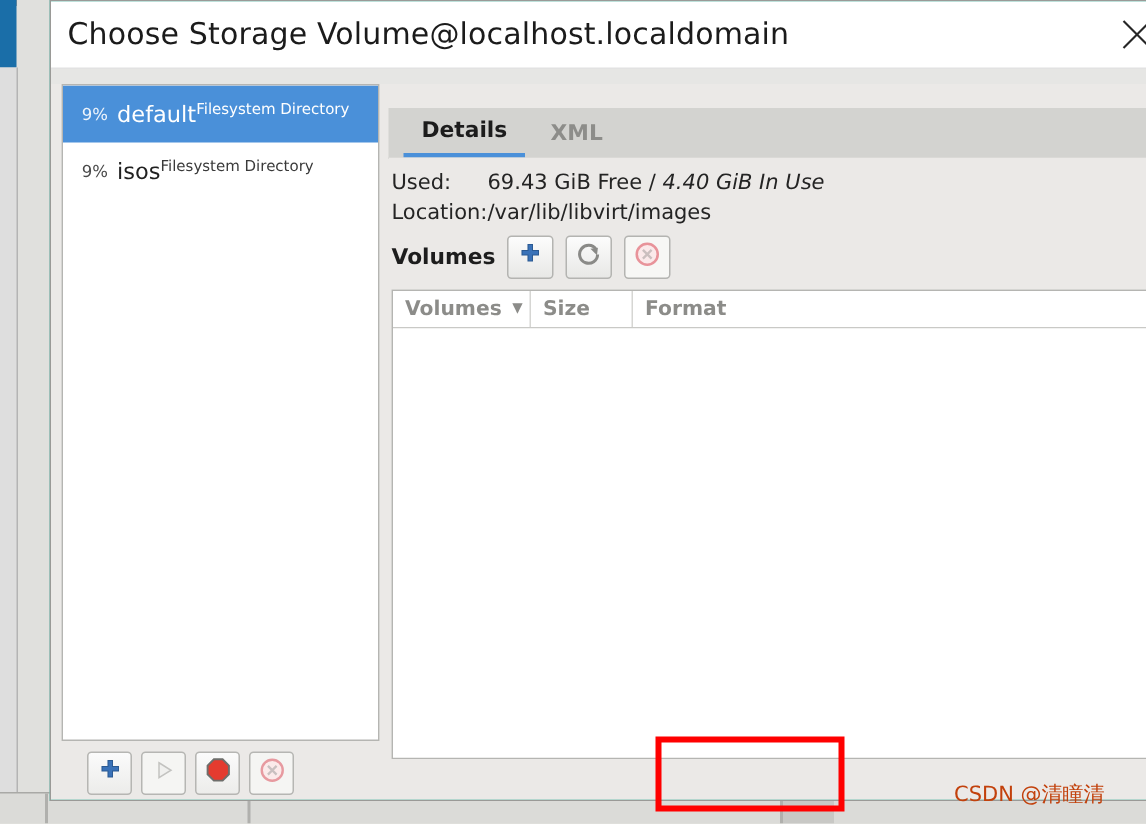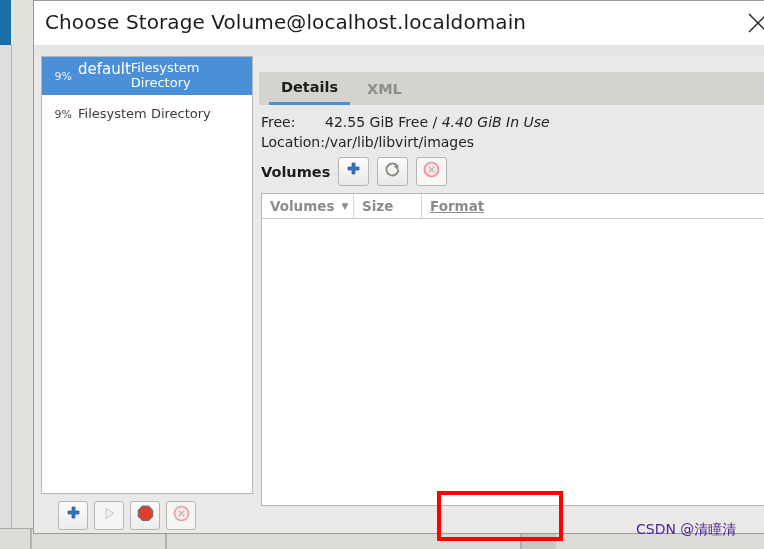--- a/index.html
+++ b/index.html
@@ -62,21 +62,21 @@
     padding:0 6px;box-sizing:border-box;cursor:pointer;
   }
   .pool-row.selected{background:#4a90d9;}
   .pool-meter{
     width:30px;flex:0 0 30px;font-size:11px;color:#4a4a4a;text-align:right;
     padding-right:6px;box-sizing:border-box;
   }
   .pool-row.selected .pool-meter{color:#eef4fb;}
   .pool-text{display:flex;flex-direction:row;line-height:1.12;overflow:hidden;}
   .pool-name{font-size:15px;color:#202020;}
-  .pool-sub{font-size:13px;color:#3a3a3a;}
+  .pool-sub{font-size:10px;color:#3a3a3a;}
   .pool-row.selected .pool-name,.pool-row.selected .pool-sub{color:#ffffff;}
 
   
   #pool-toolbar{position:absolute;left:24px;top:445px;display:flex;gap:6px;}
   .tbtn{
     width:30px;height:29px;border:1px solid #b6b6b3;border-radius:3px;
     background:linear-gradient(#fbfbfb,#ececea);
     display:flex;align-items:center;justify-content:center;cursor:pointer;
     box-sizing:border-box;
   }
@@ -126,21 +126,21 @@
   .vcol:last-child{border-right:none;}
   .sort-caret{margin-left:7px;font-size:9px;color:#8c8c89;}
   #vol-body{height:100%;background:#fff;}
 
   
   #annot{
     position:absolute;left:437px;top:491px;width:126px;height:50px;
     border:4px solid #ff0000;box-sizing:border-box;pointer-events:none;
   }
   #watermark{
-    position:absolute;left:636px;top:521px;font-size:14px;color:#4c1d95;
+    position:absolute;left:636px;top:521px;font-size:14px;color:#c2410c;
     white-space:nowrap;pointer-events:none;
     font-family:"DejaVu Sans","Liberation Sans",sans-serif;
   }
 </style>
 </head>
 <body>
 
 <div id="desktop">
   <div id="bg-left-dark"></div>
   <div id="bg-left-blue"></div>
@@ -180,20 +180,21 @@
         <div class="pool-meter">9%</div>
         <div class="pool-text">
           <div class="pool-name">default</div>
           <div class="pool-sub">Filesystem Directory</div>
         </div>
       </div>
 
       <div class="pool-row">
         <div class="pool-meter">9%</div>
         <div class="pool-text">
+          <div class="pool-name">isos</div>
           <div class="pool-sub">Filesystem Directory</div>
         </div>
       </div>
 
     </div>
 
     <div id="pool-toolbar">
 
       <div class="tbtn">
         <span>
@@ -232,23 +233,23 @@
 
     <div id="right-panel">
 
       <div id="tabbar">
         <div class="tab active" style="left:10px;">Details</div>
         <div class="tab inactive" style="left:96px;">XML</div>
       </div>
 
       <div id="detail-area">
 
-        <div class="kv kv-label" style="top:9px;">Free:</div>
+        <div class="kv kv-label" style="top:9px;">Used:</div>
         <div class="kv kv-value" style="top:9px;">
-          <span>42.55 GiB Free</span><span> / </span><span class="ital">4.40 GiB In Use</span>
+          <span>69.43 GiB Free</span><span> / </span><span class="ital">4.40 GiB In Use</span>
         </div>
 
         <div class="kv kv-label" style="top:29px;">Location:</div>
         <div class="kv kv-value" style="top:29px;text-align:right;">/var/lib/libvirt/images</div>
 
         <div id="volumes-bar">
           <div id="volumes-label">Volumes</div>
 
           <div class="vbtn">
             <span>
@@ -279,21 +280,21 @@
 
         <div id="vol-table">
           <div id="vol-head">
             <div class="vcol" style="width:92px;">
               <span>Volumes</span>
               <span class="sort-caret">▼</span>
             </div>
             <div class="vcol" style="width:68px;">
               <span>Size</span>
             </div>
-            <div class="vcol" style="width:83px;text-decoration:underline;">
+            <div class="vcol" style="width:83px;">
               <span>Format</span>
             </div>
           </div>
           <div id="vol-body"></div>
         </div>
 
       </div>
     </div>
 
   </div>

